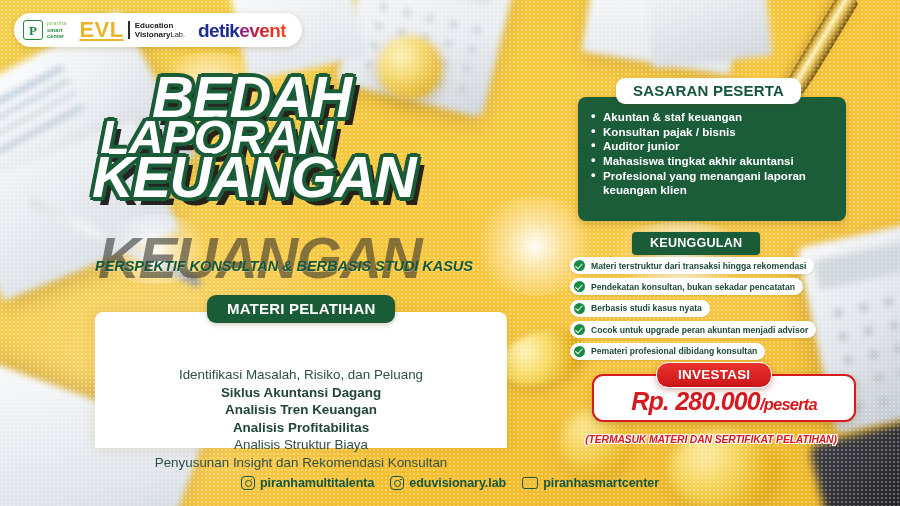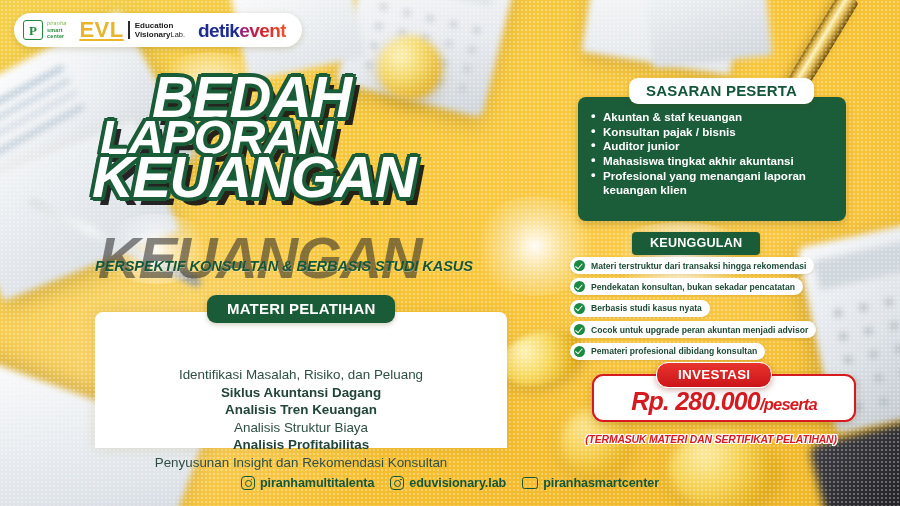--- a/index.html
+++ b/index.html
@@ -236,21 +236,20 @@
     position: absolute; left: 578px; top: 97px; width: 268px; height: 124px;
     background: #1b5c39; border-radius: 8px;
     box-shadow: 0 3px 9px rgba(110,80,10,0.28);
   }
   #sasaran-badge {
     position: absolute; left: 616px; top: 78px;
     padding: 4px 17px 5px;
     background: #ffffff; border-radius: 9px;
     color: #14563a; font-size: 15px; font-weight: bold; letter-spacing: .2px;
     box-shadow: 0 2px 5px rgba(90,70,10,0.22);
-    margin-left: 13px;
   }
   #sasaran-list {
     position: absolute; left: 590px; top: 110px; width: 250px;
     list-style: none;
   }
   #sasaran-list li {
     position: relative; padding-left: 13px;
     color: #ffffff; font-size: 11.6px; font-weight: bold; line-height: 14.2px;
     margin-bottom: 0.5px;
   }
@@ -408,22 +407,22 @@
       <div class="hl-line hl-3">KEUANGAN</div>
     </div>
     <div id="subtitle">PERSPEKTIF KONSULTAN &amp; BERBASIS STUDI KASUS</div>
 
     <div id="materi-panel"></div>
     <div id="materi-badge">MATERI PELATIHAN</div>
     <div id="materi-list">
         <div class="m-item">Identifikasi Masalah, Risiko, dan Peluang</div>
         <div class="m-item bold">Siklus Akuntansi Dagang</div>
         <div class="m-item bold">Analisis Tren Keuangan</div>
+        <div class="m-item bold">Analisis Profitabilitas</div>
         <div class="m-item">Analisis Struktur Biaya</div>
-        <div class="m-item bold">Analisis Profitabilitas</div>
         <div class="m-item">Penyusunan Insight dan Rekomendasi Konsultan</div>
       </div>
 
     <div id="sasaran-box"></div>
     <div id="sasaran-badge">SASARAN PESERTA</div>
     <ul id="sasaran-list">
         <li>Akuntan &amp; staf keuangan</li>
         <li>Konsultan pajak / bisnis</li>
         <li>Auditor junior</li>
         <li>Mahasiswa tingkat akhir akuntansi</li>

